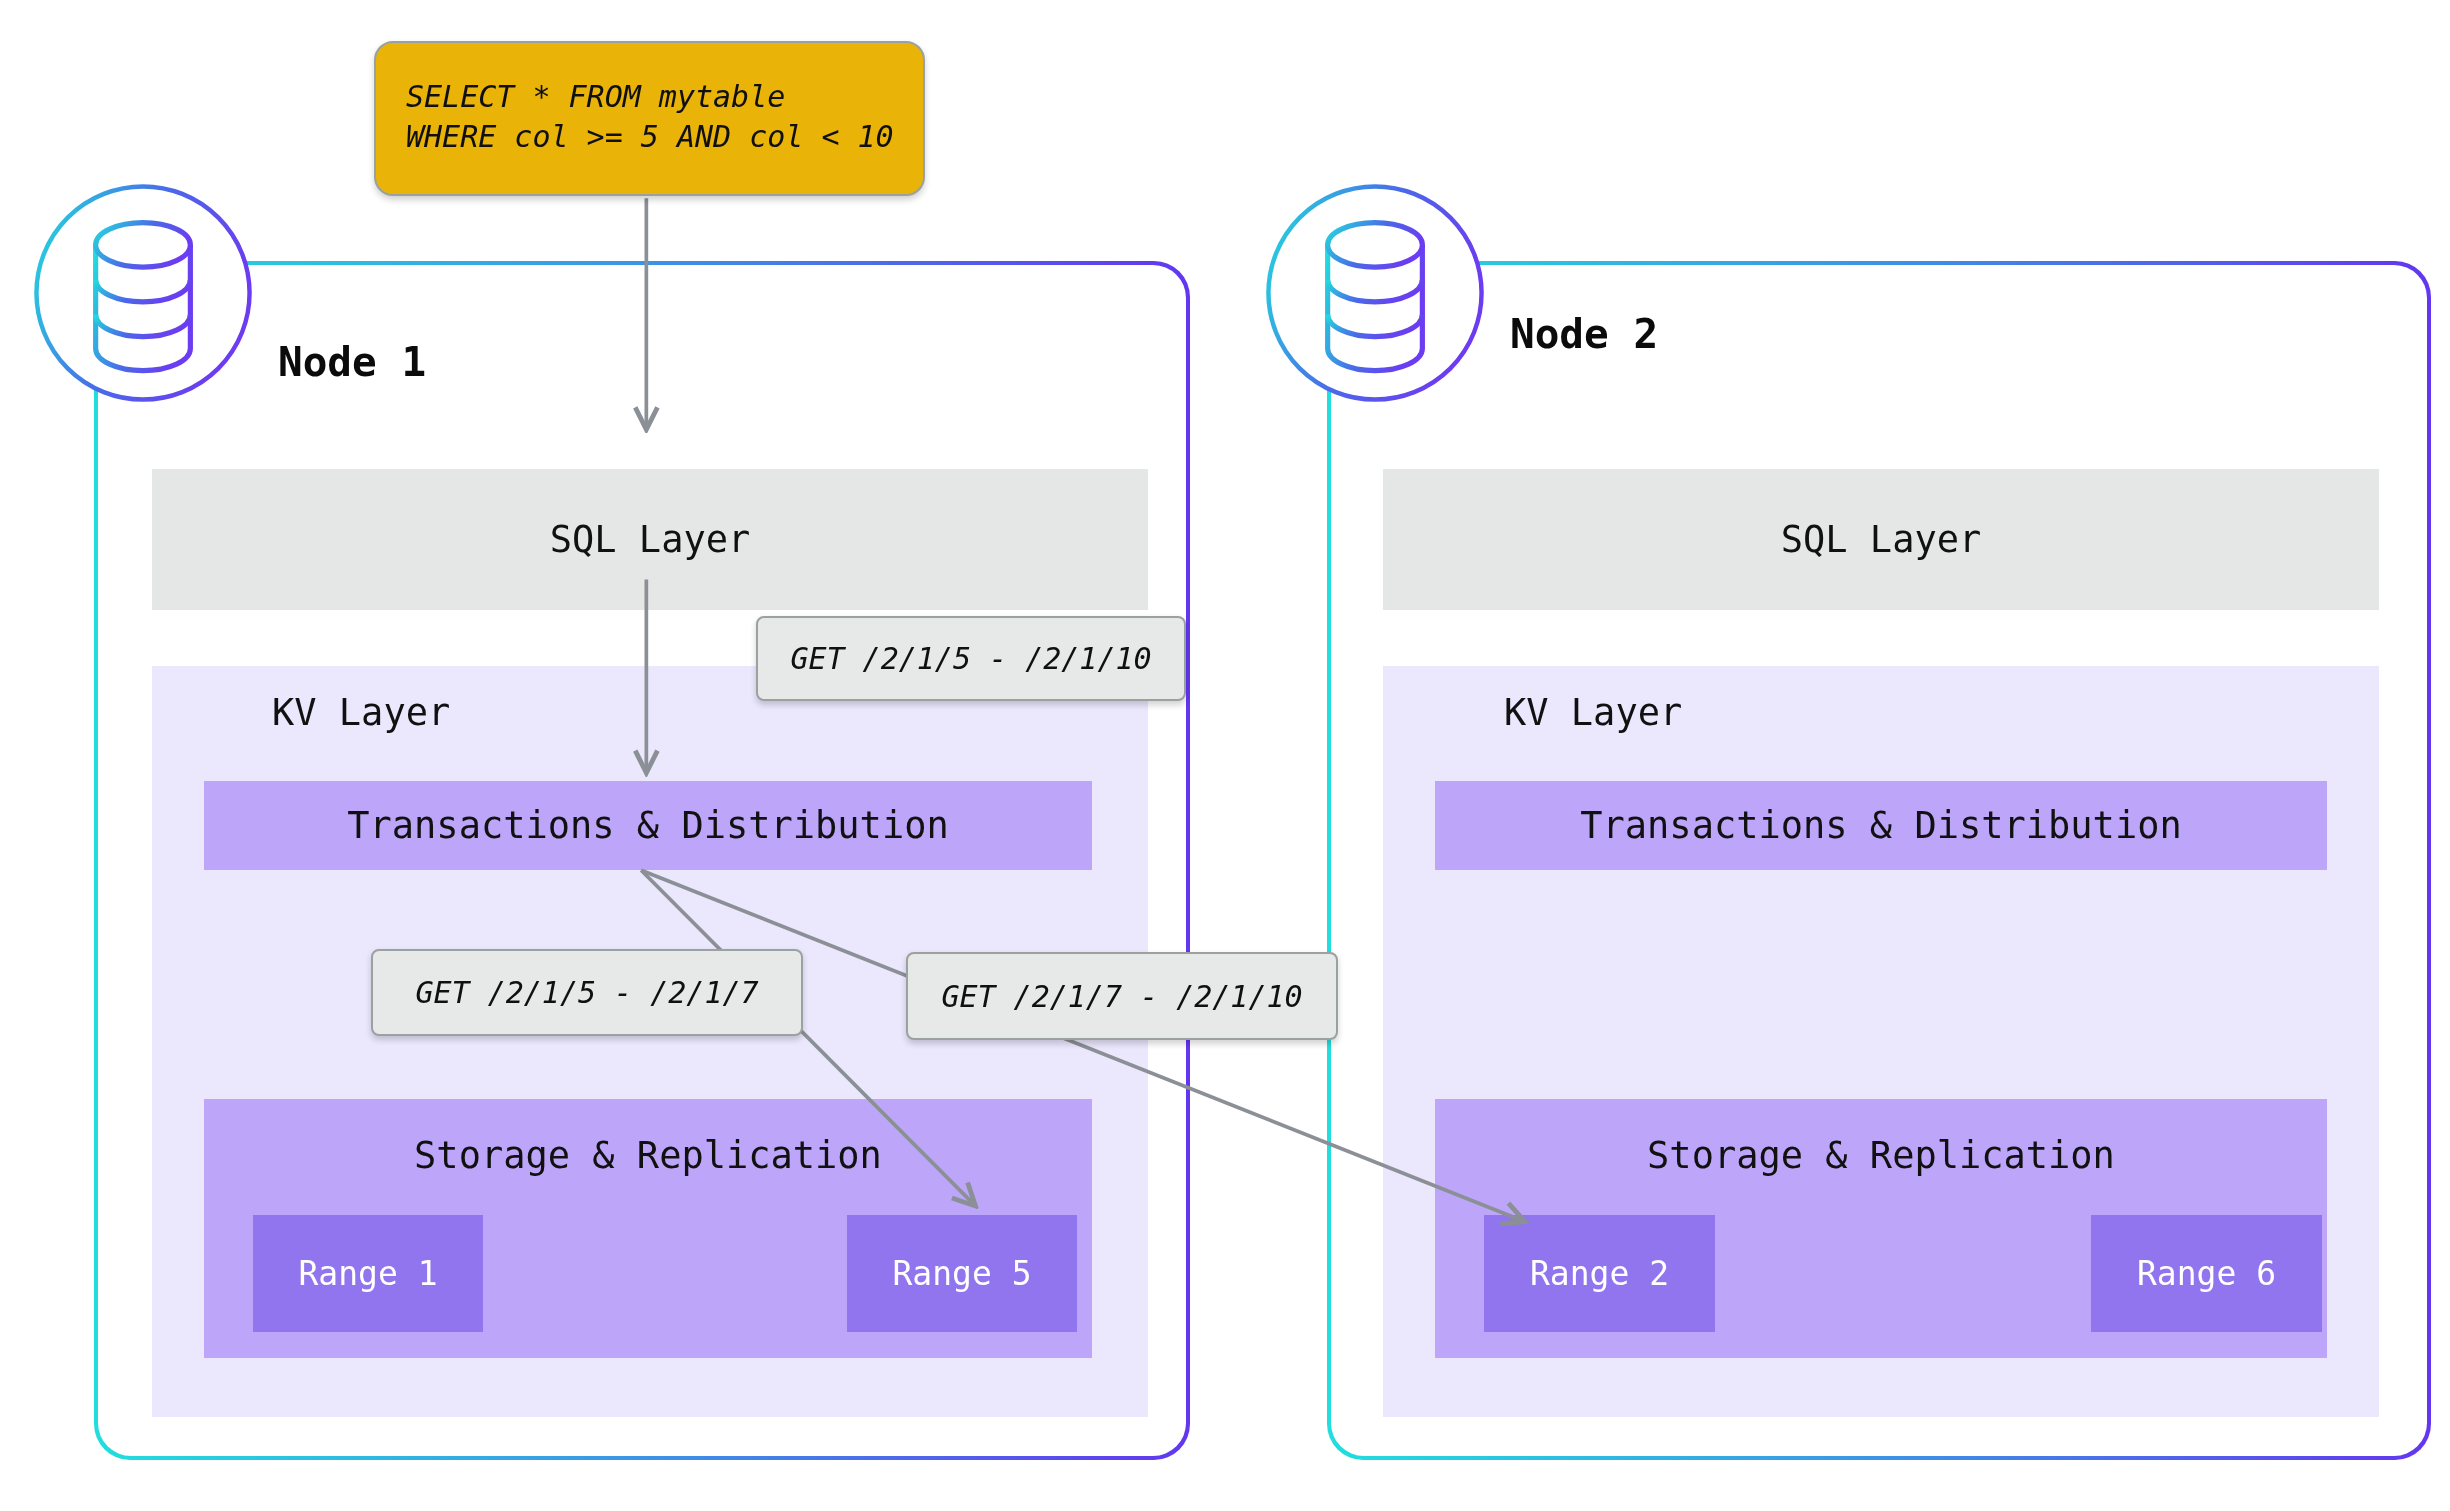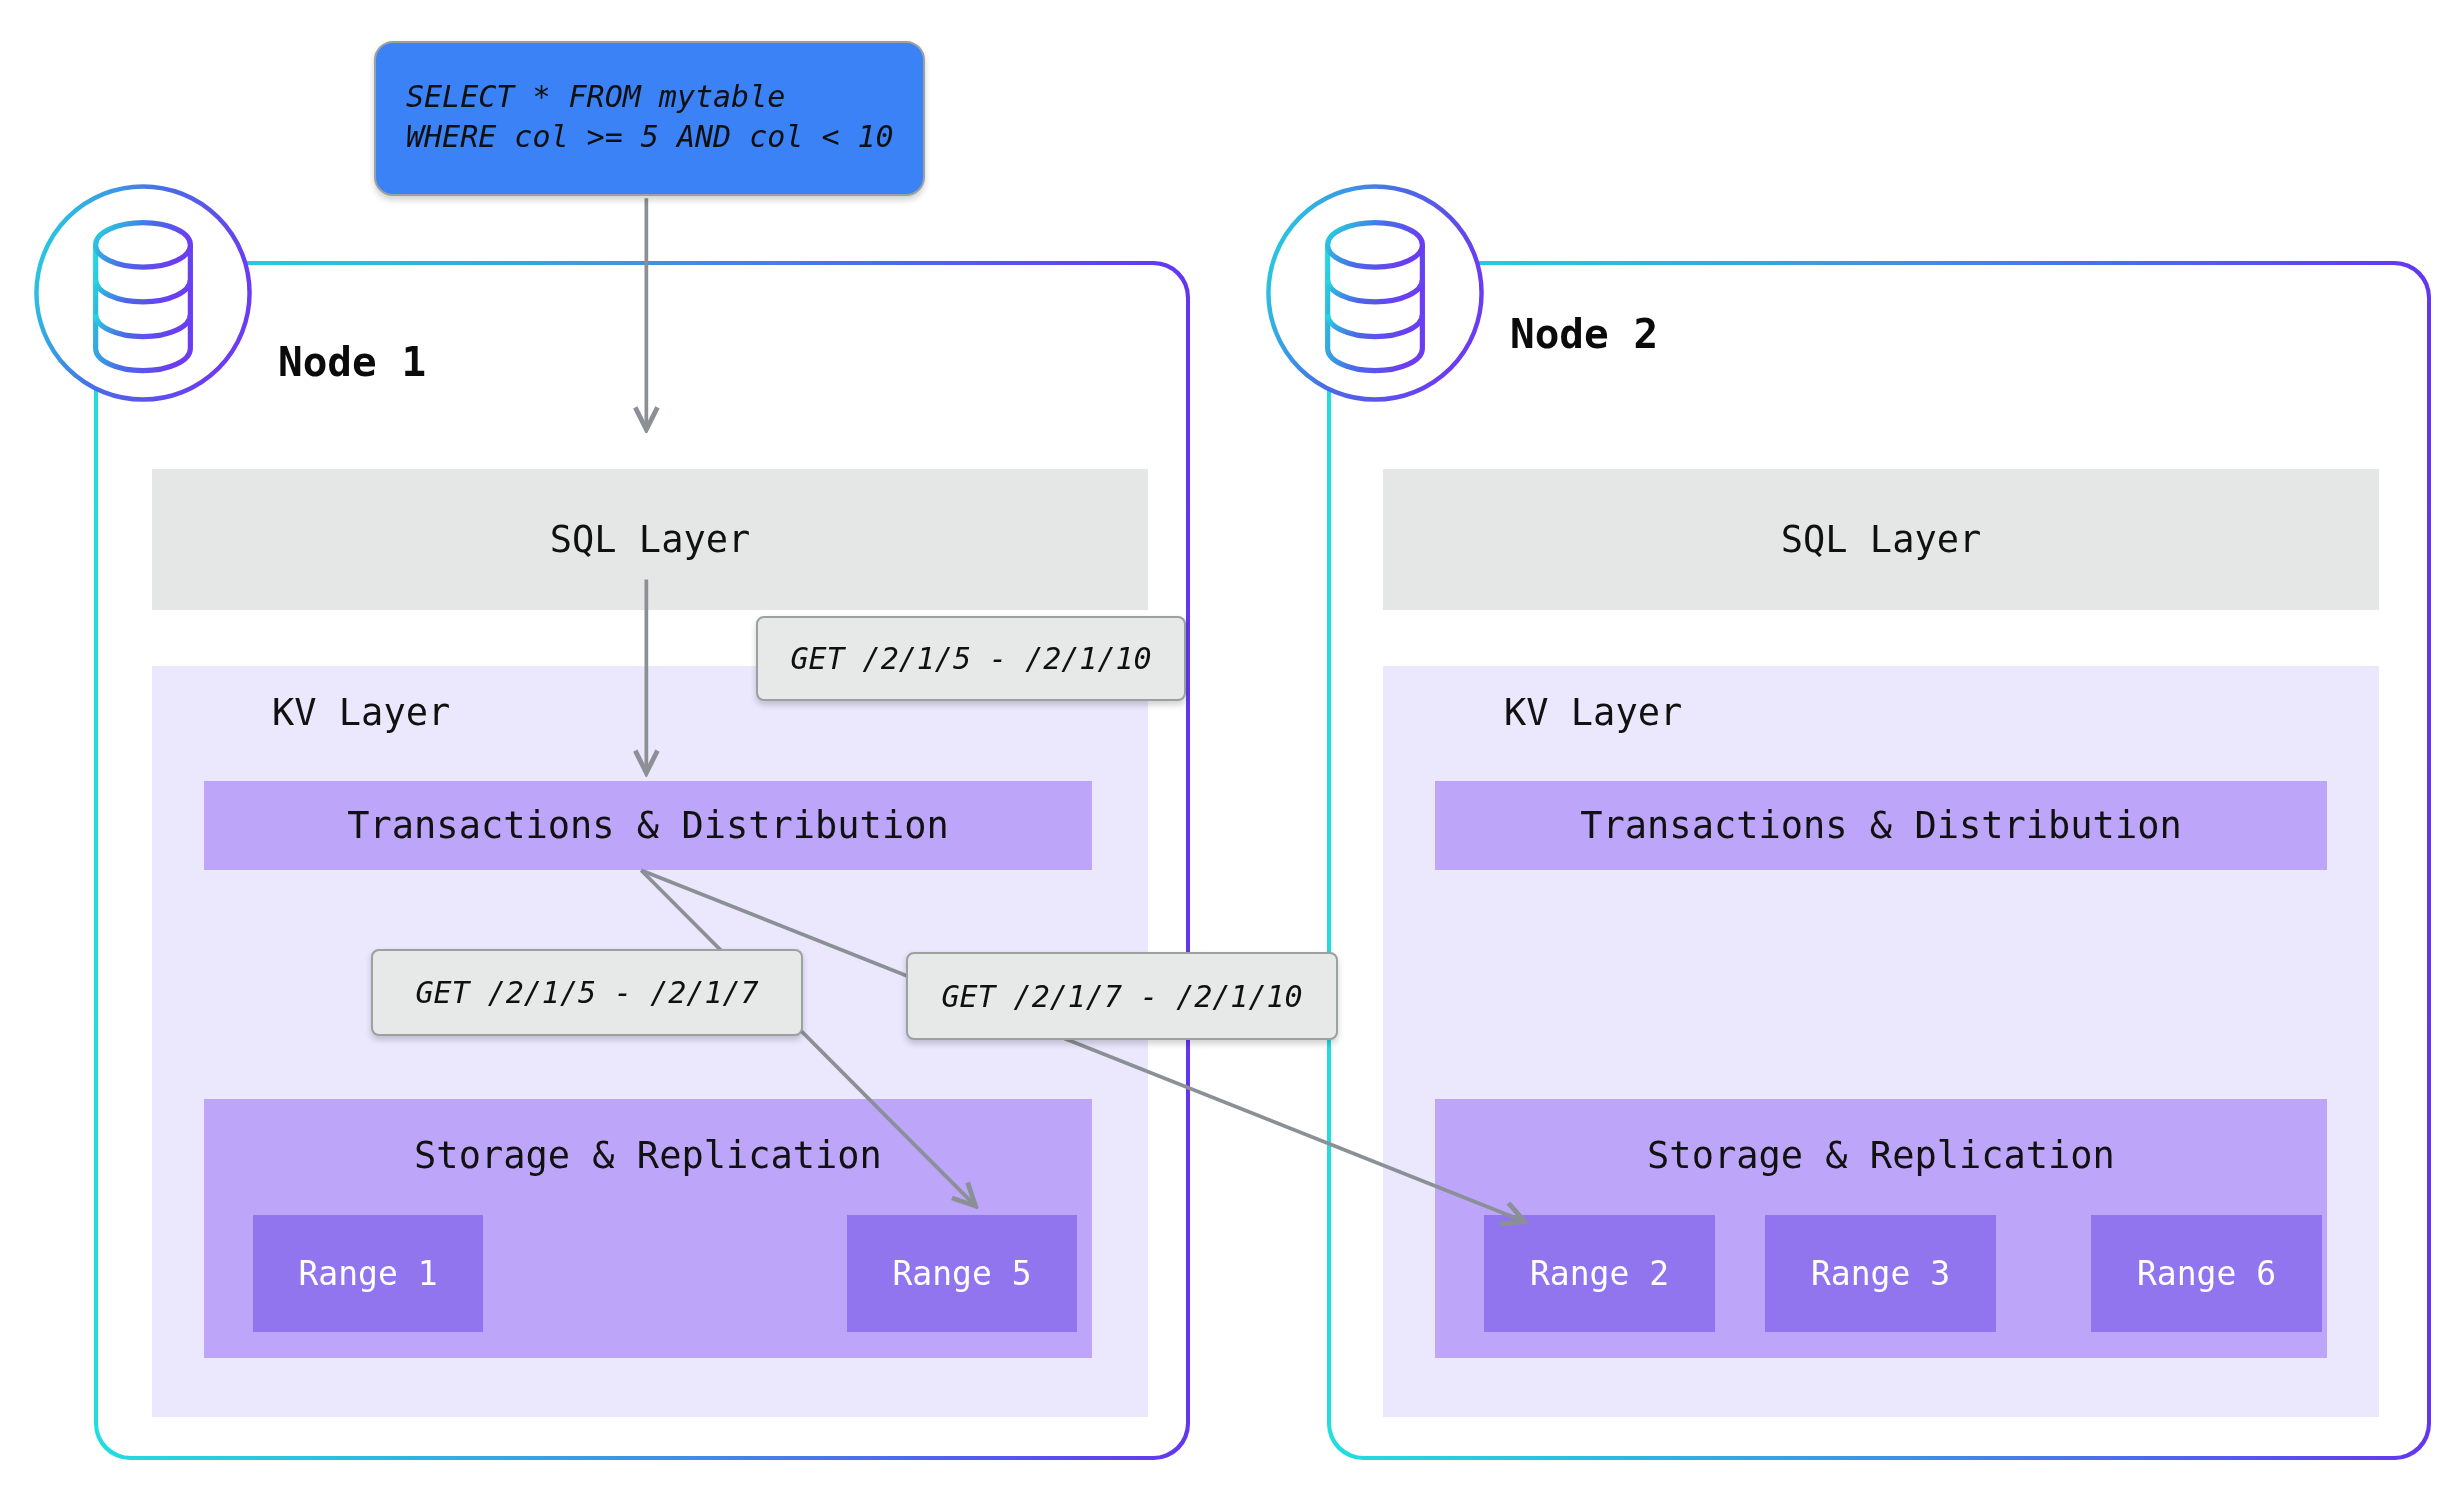--- a/index.html
+++ b/index.html
@@ -75,21 +75,21 @@
     font-style: italic;
     font-size: 30px;
     color: #101010;
     display: flex;
     align-items: center;
     justify-content: center;
     white-space: nowrap;
   }
   .query-box {
     position: absolute;
-    background: #3b82f6;
+    background: #eab308;
     border: 2.2px solid #9aa1a1;
     border-radius: 19px;
     box-shadow: 0 3.7px 6px rgba(0,0,0,0.18);
     font-style: italic;
     font-size: 30px;
     line-height: 40px;
     color: #101010;
     padding: 34px 0 0 30px;
     box-sizing: border-box;
     white-space: nowrap;
@@ -169,21 +169,20 @@
     <span>SQL Layer</span>
   </div>
   <div class="kv-box" style="left:1383px; top:666px; width:996px; height:751px;"></div>
   <div class="kv-label" style="left:1504px; top:692px;">KV Layer</div>
   <div class="layer-bar purple-bar" style="left:1435px; top:781px; width:892px; height:89px;">
     <span>Transactions &amp; Distribution</span>
   </div>
   <div class="storage-box" style="left:1435px; top:1099px; width:892px; height:259px;"></div>
   <div class="storage-title" style="left:1435px; top:1134px; width:892px;">Storage &amp; Replication</div>
   <div class="range-box" style="left:1484px; top:1215px; width:231px; height:117px;">Range 2</div>
-  <div class="range-box" style="left:1765px; top:1215px; width:231px; height:117px;">Range 3</div>
   <div class="range-box" style="left:2047px; top:1215px; width:231px; height:117px;margin-left:44px;">Range 6</div>
 
   <svg class="overlay" width="2450" height="1511" viewBox="0 0 3310 2042">
     <defs>
       <marker id="arrowhead" viewBox="0 0 16 16" refX="13" refY="8" markerWidth="8" markerHeight="8" orient="auto-start-reverse">
         <path d="M2 2 L14 8 L2 14" fill="none" stroke="#8a9095" stroke-width="2.6"></path>
       </marker>
     </defs>
     <line x1="873" y1="268" x2="873" y2="578" stroke="#8a9095" stroke-width="5" marker-end="url(#arrowhead)"></line>
     <line x1="873" y1="783" x2="873" y2="1042" stroke="#8a9095" stroke-width="5" marker-end="url(#arrowhead)"></line>

